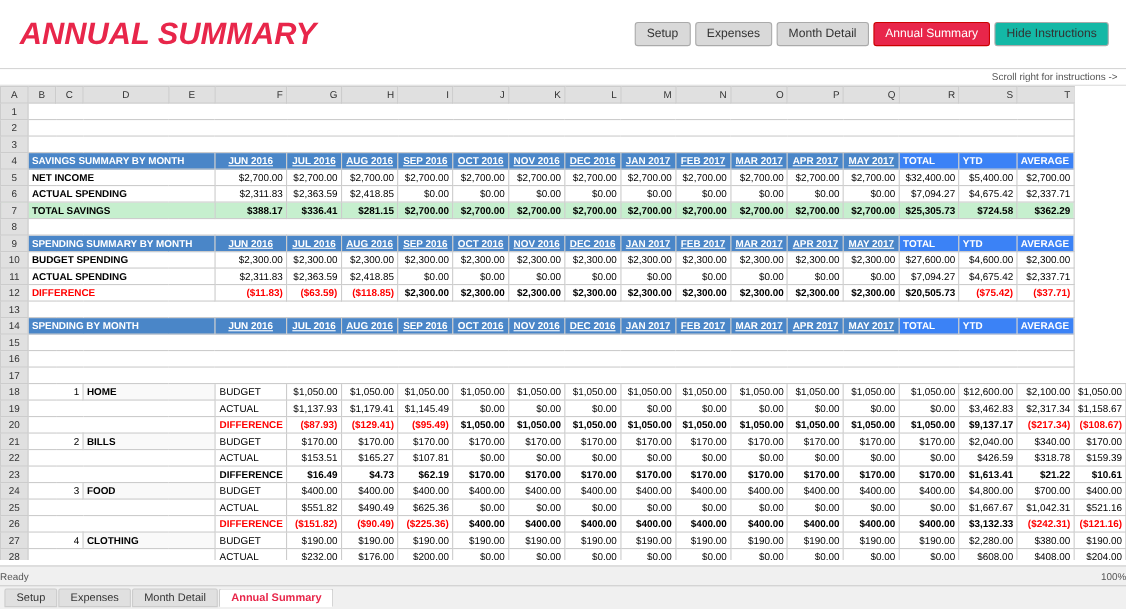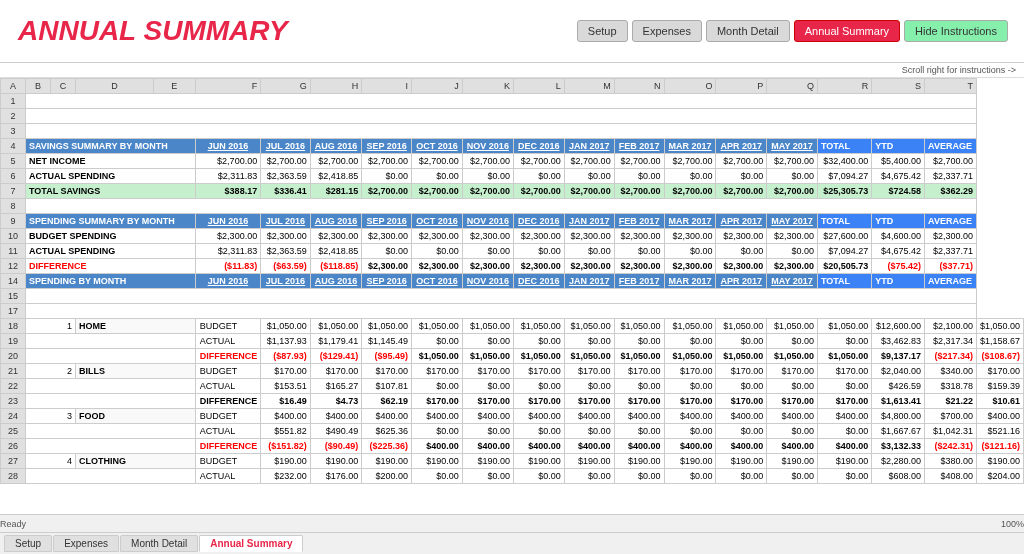--- a/index.html
+++ b/index.html
@@ -4,21 +4,21 @@
   <style>
     * { box-sizing: border-box; margin: 0; padding: 0; }
     body { font-family: Arial, sans-serif; font-size: 10px; background: #fff; overflow: hidden; width: 1024px; height: 554px; }
     
     
     .top-bar { display: flex; align-items: center; background: #fff; border-bottom: 1px solid #ccc; height: 63px; padding: 0 8px; }
     .title { color: #e8264a; font-size: 28px; font-weight: bold; font-style: italic; flex: 1; padding-left: 10px; }
     .nav-buttons { display: flex; gap: 4px; margin-right: 8px; }
     .nav-btn { background: #d9d9d9; border: 1px solid #aaa; border-radius: 3px; padding: 4px 10px; font-size: 11px; cursor: pointer; color: #333; }
     .nav-btn.active { background: #e8264a; color: #fff; border-color: #c00; }
-    .hide-btn { background: #86efac; border: 1px solid #aaa; border-radius: 3px; padding: 4px 10px; font-size: 11px; cursor: pointer; color: #333; }
+    .hide-btn { background: #14b8a6; border: 1px solid #aaa; border-radius: 3px; padding: 4px 10px; font-size: 11px; cursor: pointer; color: #333; }
     
     
     .scroll-hint { text-align: right; font-size: 9px; color: #555; padding: 2px 8px; background: #fff; border-bottom: 1px solid #ddd; }
     
     
     .sheet-tabs { position: absolute; bottom: 0; left: 0; right: 0; height: 22px; background: #f0f0f0; border-top: 1px solid #ccc; display: flex; align-items: center; padding-left: 4px; gap: 0; }
     .sheet-tab { padding: 2px 10px; font-size: 10px; border: 1px solid #ccc; background: #e0e0e0; cursor: pointer; color: #333; margin-right: 1px; border-radius: 2px 2px 0 0; }
     .sheet-tab.active { background: #fff; color: #e8264a; font-weight: bold; border-bottom: 1px solid #fff; }
     
     
@@ -279,20 +279,24 @@
       <td class="data-cell">$2,300.00</td>
       <td class="data-cell">$2,300.00</td>
       <td class="data-cell">$2,300.00</td>
       <td class="data-cell">$2,300.00</td>
       <td class="data-cell">$2,300.00</td>
       <td class="data-cell">$20,505.73</td>
       <td class="data-cell red-text">($75.42)</td>
       <td class="data-cell red-text">($37.71)</td>
     </tr>
 
+    <tr>
+      <td class="row-header">13</td>
+      <td colspan="19" class="empty"></td>
+    </tr>
 
     <tr>
       <td class="row-header">14</td>
       <td colspan="4" class="section-spending-month label-cell">SPENDING BY MONTH</td>
       <td class="month-header">JUN 2016</td>
       <td class="month-header">JUL 2016</td>
       <td class="month-header">AUG 2016</td>
       <td class="month-header">SEP 2016</td>
       <td class="month-header">OCT 2016</td>
       <td class="month-header">NOV 2016</td>
@@ -305,20 +309,24 @@
       <td class="total-header">TOTAL</td>
       <td class="total-header">YTD</td>
       <td class="total-header">AVERAGE</td>
     </tr>
 
     <tr>
       <td class="row-header">15</td>
       <td colspan="19" class="empty"></td>
     </tr>
 
+    <tr>
+      <td class="row-header">16</td>
+      <td colspan="19" class="empty"></td>
+    </tr>
 
     <tr>
       <td class="row-header">17</td>
       <td colspan="19" class="empty"></td>
     </tr>
 
     <tr>
       <td class="row-header">18</td>
       <td colspan="2" class="empty" style="text-align:right;">1</td>
       <td colspan="2" class="cat-label">HOME</td>

